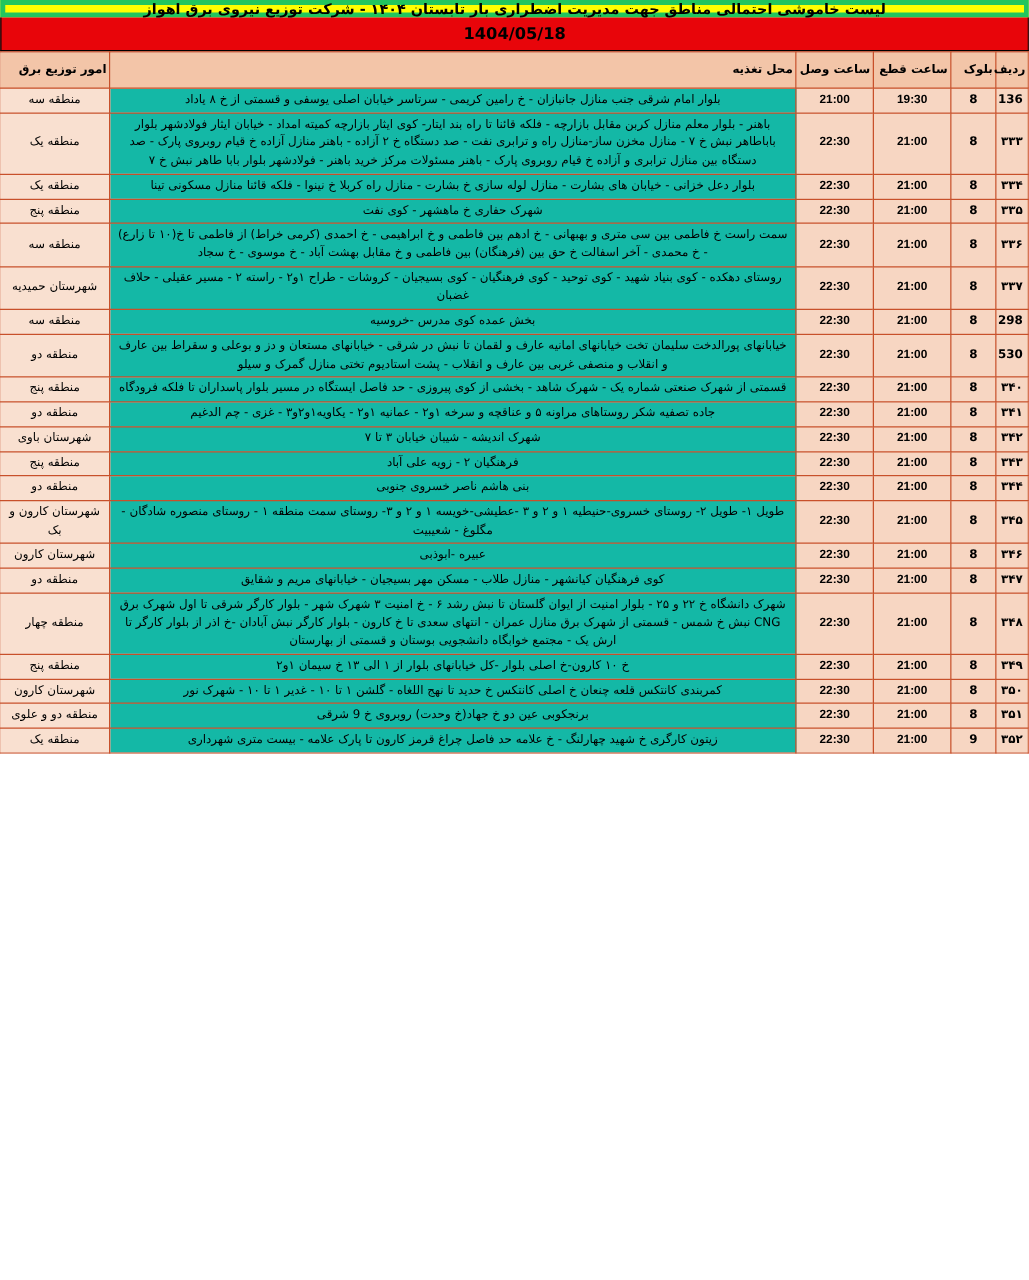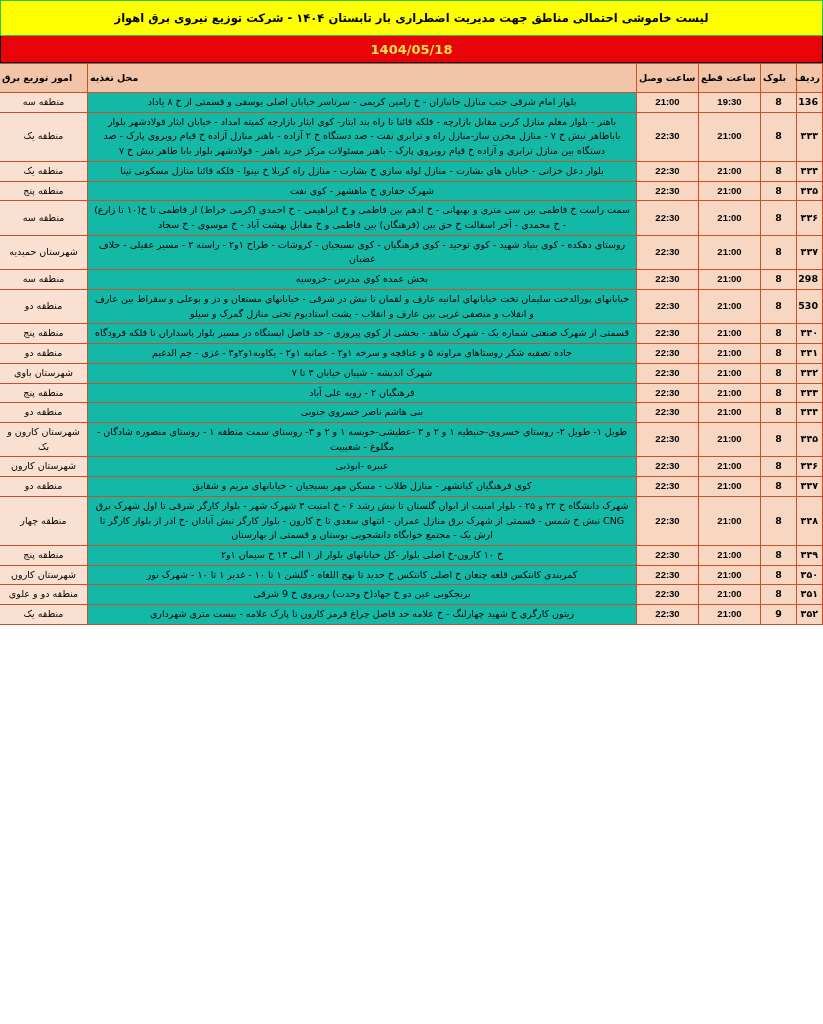--- a/index.html
+++ b/index.html
@@ -11,23 +11,23 @@
     font-family: "DejaVu Sans", "Liberation Sans", sans-serif;
     width: 823px;
   }
   .page {
     width: 823px;
     box-sizing: border-box;
     background: #ffffff;
   }
   .title-bar {
     background: #ffff00;
-    border: 1px solid #22c55e;
+    border: 4px solid #22c55e;
     box-sizing: border-box;
-    height: 36px;
+    height: 14px;
     display: flex;
     align-items: center;
     justify-content: center;
     text-align: center;
   }
   .title-bar .title-text {
     font-size: 11.5px;
     font-weight: bold;
     color: #000000;
     letter-spacing: 0;
@@ -39,21 +39,21 @@
     border-bottom: 1px solid #000000;
     box-sizing: border-box;
     height: 27px;
     display: flex;
     align-items: center;
     justify-content: center;
   }
   .date-bar .date-text {
     font-size: 13px;
     font-weight: bold;
-    color: #fde047;
+    color: #000000;
     font-family: "DejaVu Sans", "Liberation Sans", sans-serif;
   }
   table.outage {
     border-collapse: collapse;
     width: 823px;
     table-layout: fixed;
     direction: rtl;
   }
   table.outage th, table.outage td {
     border: 1px solid #c8502a;
@@ -62,21 +62,21 @@
     color: #000000;
     vertical-align: middle;
     line-height: 1.55;
   }
   table.outage thead th {
     background: #f3c5a8;
     font-weight: bold;
     font-size: 9.5px;
     height: 22px;
     padding: 3px 2px;
-    text-align: left;
+    text-align: right;
   }
   td.col-row, td.col-block {
     background: #f7d6c2;
     text-align: center;
     font-weight: bold;
     font-size: 10px;
   }
   td.col-off, td.col-on {
     background: #f7d6c2;
     text-align: center;

